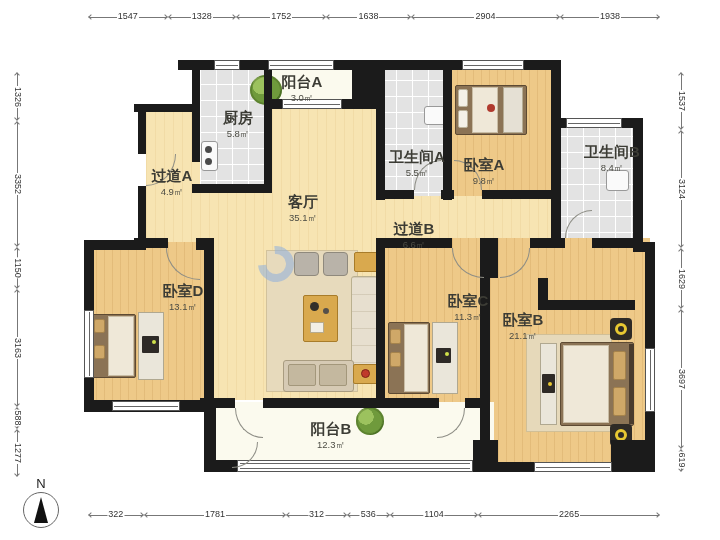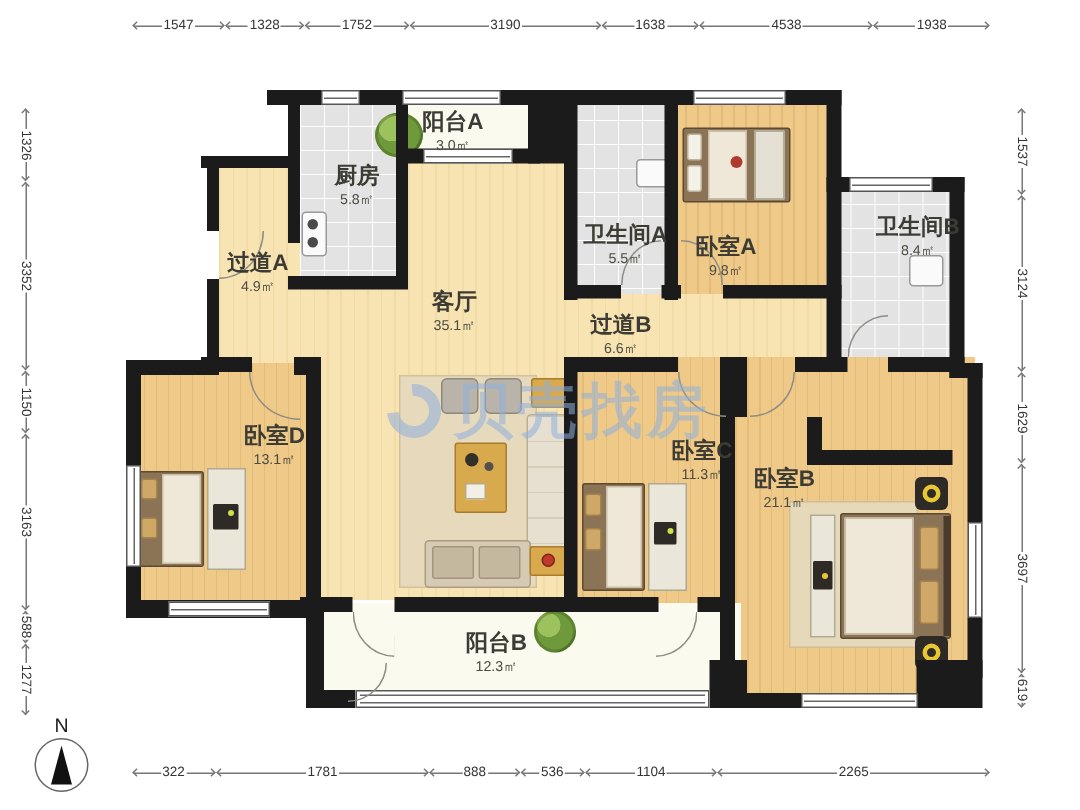--- a/index.html
+++ b/index.html
@@ -236,21 +236,21 @@
     <span class="ar">5.5㎡</span>
   </div>
   <div class="rl" style="left:484px;top:155px;">
     <span class="nm">卧室A</span>
     <span class="ar">9.8㎡</span>
   </div>
   <div class="rl" style="left:612px;top:142px;">
     <span class="nm">卫生间B</span>
     <span class="ar">8.4㎡</span>
   </div>
-  <div class="rl" style="left:414px;top:207px;">
+  <div class="rl" style="left:414px;top:219px;">
     <span class="nm">过道B</span>
     <span class="ar">6.6㎡</span>
   </div>
   <div class="rl" style="left:183px;top:281px;">
     <span class="nm">卧室D</span>
     <span class="ar">13.1㎡</span>
   </div>
   <div class="rl" style="left:468px;top:291px;">
     <span class="nm">卧室C</span>
     <span class="ar">11.3㎡</span>
@@ -259,21 +259,20 @@
     <span class="nm">卧室B</span>
     <span class="ar">21.1㎡</span>
   </div>
   <div class="rl" style="left:331px;top:419px;">
     <span class="nm">阳台B</span>
     <span class="ar">12.3㎡</span>
   </div>
 
   <div id="wm">
     <div class="logo"></div>
-    <div class="txt">贝壳找房</div>
   </div>
 
   <div id="compass">
     <div class="n">N</div>
     <div class="circ">
         <div class="needle"></div>
       </div>
   </div>
 
   <div class="ruler ruler-h" style="left:88px;top:10px;width:572px;">
@@ -285,34 +284,29 @@
     <div class="hseg" style="flex:1328">
         <i class="a1"></i>
         <i class="a2"></i>
         <span class="dv">1328</span>
       </div>
     <div class="hseg" style="flex:1752">
         <i class="a1"></i>
         <i class="a2"></i>
         <span class="dv">1752</span>
       </div>
-    <div class="hseg" style="flex:3190">
-        <i class="a1"></i>
-        <i class="a2"></i>
-        <span class="dv">3190</span>
-      </div>
     <div class="hseg" style="flex:1638">
         <i class="a1"></i>
         <i class="a2"></i>
         <span class="dv">1638</span>
       </div>
     <div class="hseg" style="flex:2904">
         <i class="a1"></i>
         <i class="a2"></i>
-        <span class="dv">4538</span>
+        <span class="dv">2904</span>
       </div>
     <div class="hseg" style="flex:1938">
         <i class="a1"></i>
         <i class="a2"></i>
         <span class="dv">1938</span>
       </div>
   </div>
   <div class="ruler ruler-h" style="left:88px;top:508px;width:572px;">
     <div class="hseg" style="flex:692">
         <i class="a1"></i>
@@ -320,21 +314,21 @@
         <span class="dv">322</span>
       </div>
     <div class="hseg" style="flex:1781">
         <i class="a1"></i>
         <i class="a2"></i>
         <span class="dv">1781</span>
       </div>
     <div class="hseg" style="flex:752">
         <i class="a1"></i>
         <i class="a2"></i>
-        <span class="dv">888</span>
+        <span class="dv">312</span>
       </div>
     <div class="hseg" style="flex:536">
         <i class="a1"></i>
         <i class="a2"></i>
         <span class="dv">536</span>
       </div>
     <div class="hseg" style="flex:1104">
         <i class="a1"></i>
         <i class="a2"></i>
         <span class="dv">1104</span>

